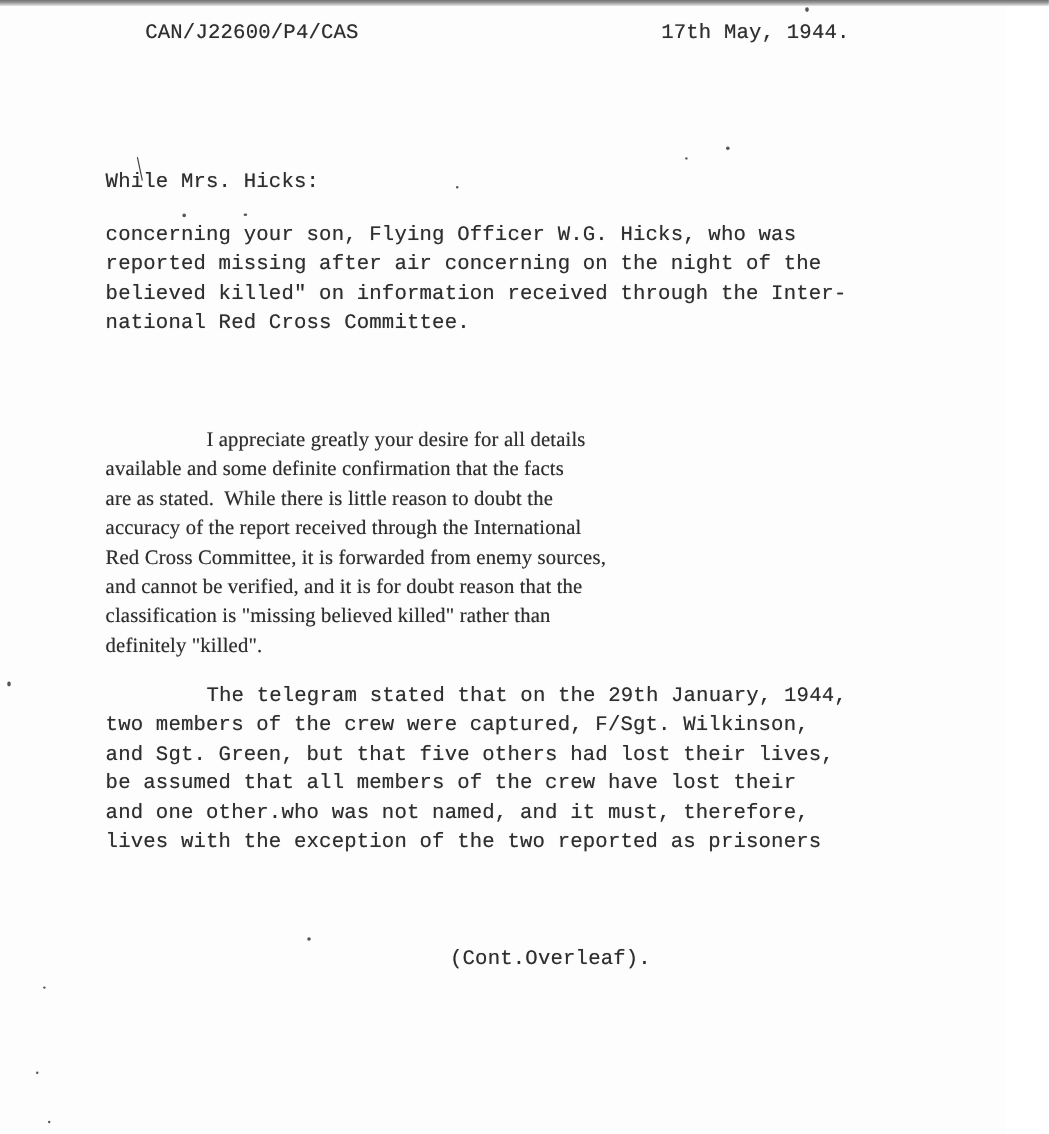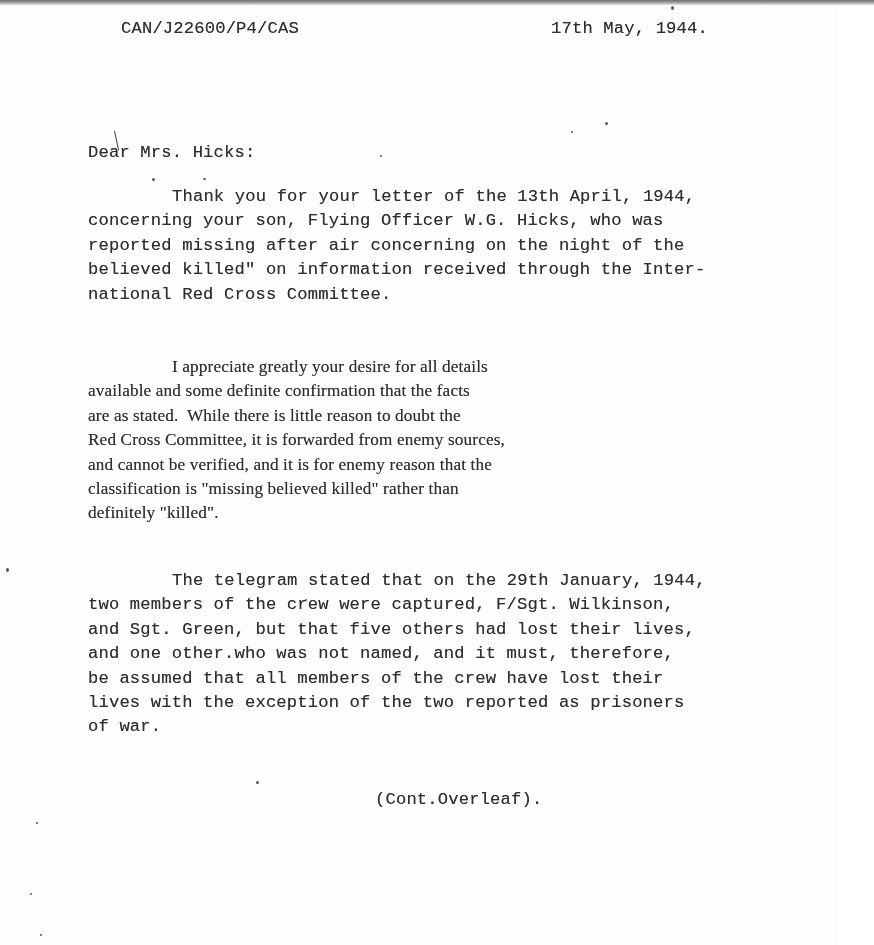--- a/index.html
+++ b/index.html
@@ -71,48 +71,47 @@
   </style>
 </head>
 <body>
 
 <div class="page">
   <div class="top-edge"></div>
 
   <div class="typed ref">CAN/J22600/P4/CAS</div>
   <div class="typed date">17th May, 1944.</div>
 
-  <div class="typed salutation">Dear Mrs. Hicks:</div>
+  <div class="typed salutation">While Mrs. Hicks:</div>
 
   <div class="para p1">
-    <span class="line indent">Thank you for your letter of the 13th April, 1944,</span>
     <span class="line">concerning your son, Flying Officer W.G. Hicks, who was</span>
     <span class="line">reported missing after air concerning on the night of the</span>
     <span class="line">believed killed" on information received through the Inter-</span>
     <span class="line">national Red Cross Committee.</span>
   </div>
 
   <div class="para p2">
     <span class="line indent">I appreciate greatly your desire for all details</span>
     <span class="line">available and some definite confirmation that the facts</span>
     <span class="line">are as stated.  While there is little reason to doubt the</span>
+    <span class="line">accuracy of the report received through the International</span>
     <span class="line">Red Cross Committee, it is forwarded from enemy sources,</span>
-    <span class="line">and cannot be verified, and it is for enemy reason that the</span>
+    <span class="line">and cannot be verified, and it is for doubt reason that the</span>
     <span class="line">classification is "missing believed killed" rather than</span>
     <span class="line">definitely "killed".</span>
   </div>
 
   <div class="para p3">
     <span class="line indent">The telegram stated that on the 29th January, 1944,</span>
     <span class="line">two members of the crew were captured, F/Sgt. Wilkinson,</span>
     <span class="line">and Sgt. Green, but that five others had lost their lives,</span>
+    <span class="line">be assumed that all members of the crew have lost their</span>
     <span class="line">and one other.who was not named, and it must, therefore,</span>
-    <span class="line">be assumed that all members of the crew have lost their</span>
     <span class="line">lives with the exception of the two reported as prisoners</span>
-    <span class="line">of war.</span>
   </div>
 
   <div class="typed cont">(Cont.Overleaf).</div>
 
   <div class="speck" style="left:671px;top:6px;width:3px;height:4px;"></div>
   <div class="mark" style="left:114px;top:131px;width:1.2px;height:20px;transform:rotate(-12deg);"></div>
   <div class="speck" style="left:605px;top:122px;width:3px;height:3px;"></div>
   <div class="speck" style="left:571px;top:131px;width:2px;height:2px;"></div>
   <div class="speck" style="left:380px;top:155px;width:2px;height:2px;"></div>
   <div class="speck" style="left:152px;top:178px;width:3px;height:3px;"></div>

